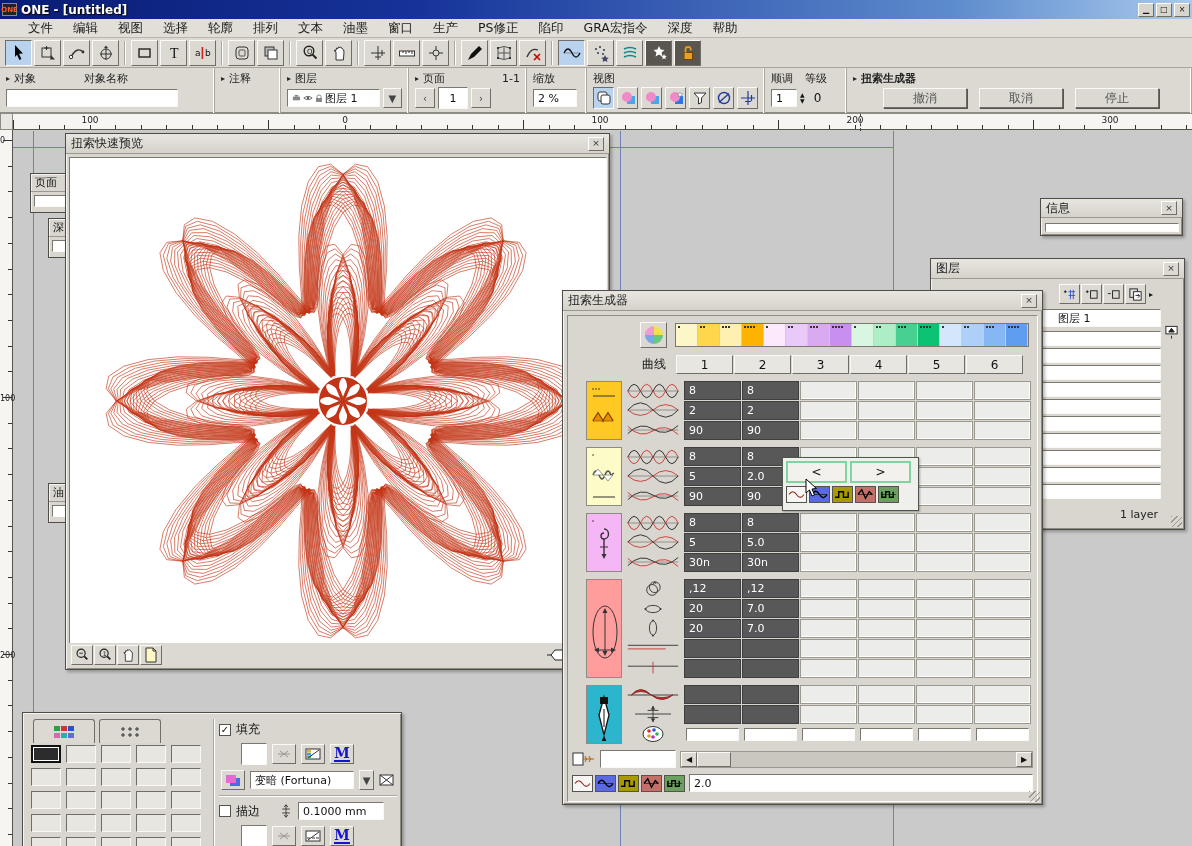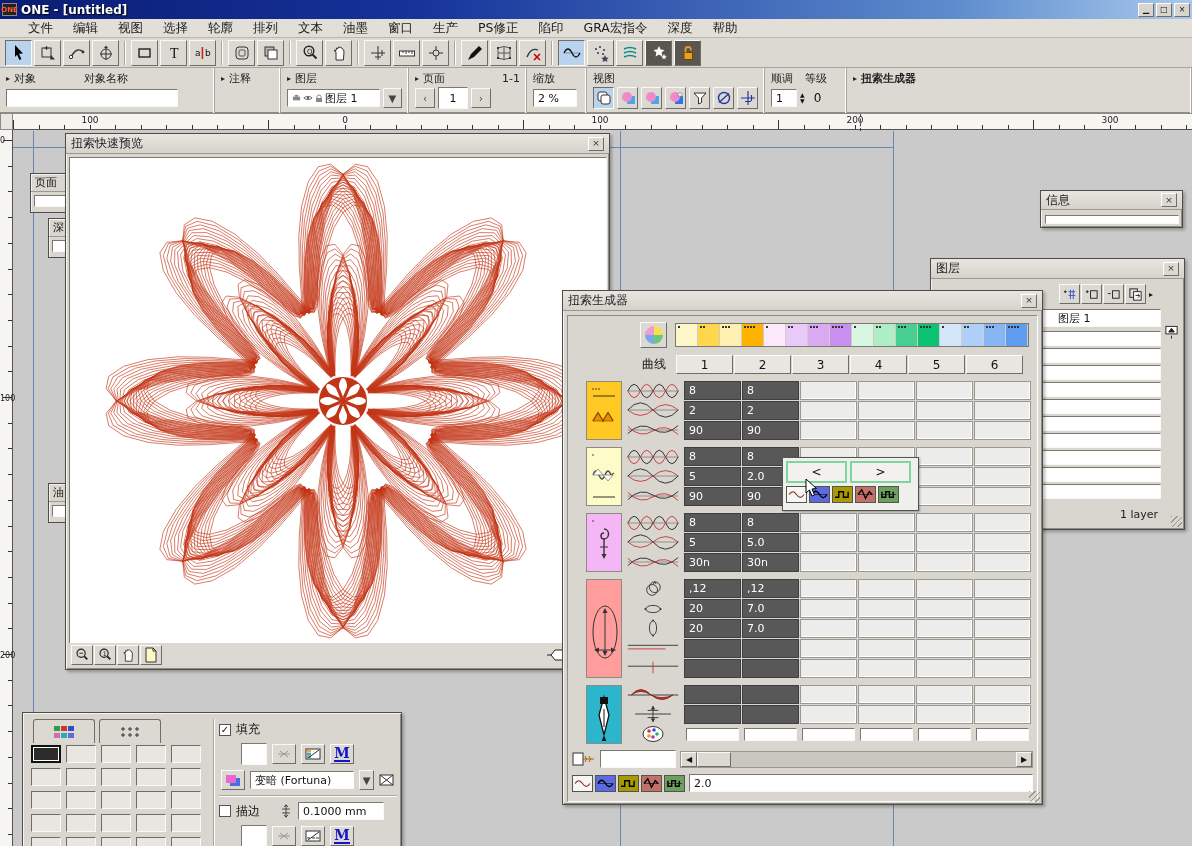--- a/index.html
+++ b/index.html
@@ -106,21 +106,21 @@
 #lay-tools{position:absolute;left:128px;top:25px;display:flex;gap:1px;align-items:center;}
 .laybtn{width:21px;height:20px;display:flex;align-items:center;justify-content:center;
   background:#dcd9d2;border:1px solid;border-color:#faf9f6 #6f6d66 #6f6d66 #faf9f6;}
 #lay-name{position:absolute;left:6px;top:50px;width:224px;height:18px;font-size:11px;
   display:flex;align-items:center;padding-left:120px;}
 #lay-rows{position:absolute;left:6px;top:72px;width:224px;}
 .layrow{height:15px;margin-bottom:2px;}
 #lay-count{position:absolute;right:26px;bottom:8px;font-size:11px;color:#222;}
 #lay-side{position:absolute;right:4px;top:25px;width:18px;height:220px;display:flex;justify-content:center;}
 
-#info{left:1040px;top:190px;width:143px;height:38px;z-index:3;}
+#info{left:1040px;top:198px;width:143px;height:38px;z-index:3;}
 #info .strip{position:absolute;left:4px;bottom:3px;width:134px;height:9px;}
 
 #fillpanel{left:22px;top:712px;width:380px;height:160px;z-index:5;padding:6px;}
 .tabrow{display:flex;gap:4px;margin-left:4px;height:24px;}
 .tab{width:62px;height:24px;display:flex;align-items:center;justify-content:center;
   background:#dcd9d2;border:1px solid #6f6d66;border-bottom:none;border-radius:3px 3px 0 0;}
 #swgrid{margin-top:2px;margin-left:2px;width:182px;display:flex;flex-wrap:wrap;gap:5px;}
 .sw{width:30px;height:18px;background:#e8e6e0;border:1px solid;border-color:#6f6d66 #faf9f6 #faf9f6 #6f6d66;}
 .sw.selected{background:#2c2c2c;border:2px solid #111;box-shadow:inset 0 0 0 1px #fff;}
 #fp-right{position:absolute;left:196px;top:8px;width:178px;}
@@ -441,20 +441,25 @@
           <span style="font-size:6px;line-height:6px;">▲</span>
             <span style="font-size:6px;line-height:6px;">▼</span>
           </div>
         <span style="margin-left:6px;">0</span>
       </div>
     </div>
     <div class="sec" style="flex:1;">
       <div class="sechead">
           <span class="sarr">▸</span>
         <span style="font-weight:bold;">扭索生成器</span>
+        </div>
+      <div class="secrow" id="histbtns" style="gap:12px;padding-left:30px;">
+          <div class="btn" style="width: 84px; color: rgb(85, 85, 85);">撤消</div>
+          <div class="btn" style="width: 84px; color: rgb(85, 85, 85);">取消</div>
+          <div class="btn" style="width: 84px; color: rgb(85, 85, 85);">停止</div>
         </div>
     </div>
   </div>
 
   <div id="rcorner"></div>
   <div id="ruler-top">
       <div class="tickv" style="left: 0px; height: 9px;"></div>
       <div class="tickv" style="left: 25.5px; height: 4px;"></div>
       <div class="tickv" style="left: 51px; height: 4px;"></div>
       <div class="tickv" style="left: 76.5px; height: 4px;"></div>

